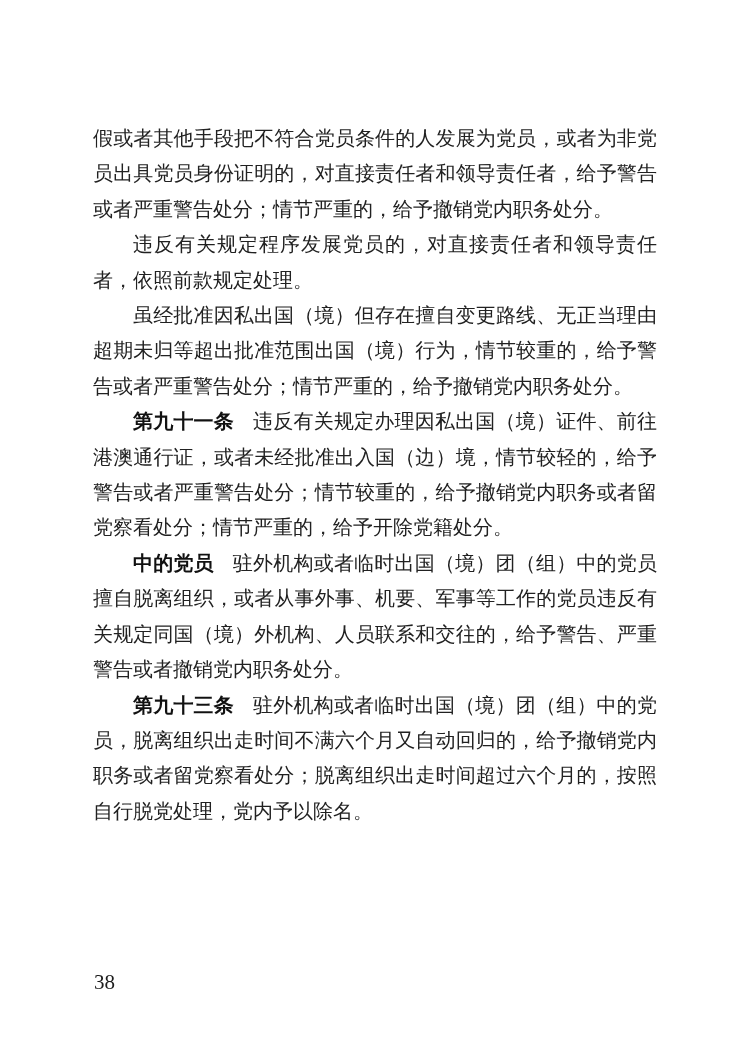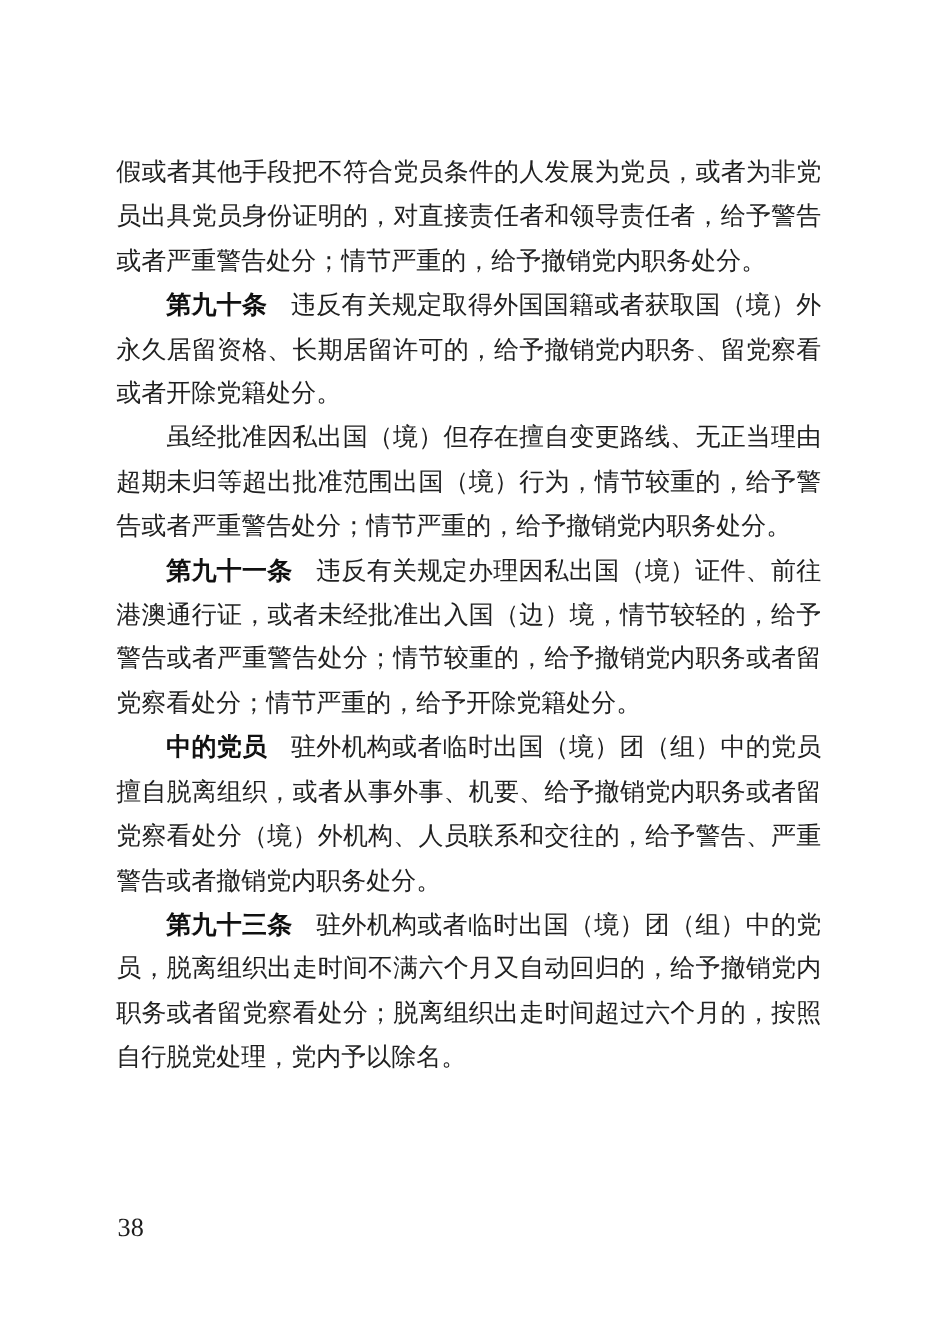--- a/index.html
+++ b/index.html
@@ -55,28 +55,28 @@
 </style>
 </head>
 <body>
 
 <div class="page">
 
   <div class="textblock">
 
     <p class="para no-indent"><span>假或者其他手段把不符合党员条件的人发展为党员，或者为非党员出具党员身份证明的，对直接责任者和领导责任者，给予警告或者严重警告处分；情节严重的，给予撤销党内职务处分。</span></p>
 
+    <p class="para"><span>违反有关规定程序发展党员的，对直接责任者和领导责任者，依照前款规定处理。</span></p>
 
-    <p class="para"><b class="term">第九十条</b><span>违反有关规定取得外国国籍或者获取国（境）外永久居留资格、长期居留许可的，给予撤销党内职务、留党察看或者开除党籍处分。</span></p>
 
     <p class="para"><span>虽经批准因私出国（境）但存在擅自变更路线、无正当理由超期未归等超出批准范围出国（境）行为，情节较重的，给予警告或者严重警告处分；情节严重的，给予撤销党内职务处分。</span></p>
 
     <p class="para"><b class="term">第九十一条</b><span>违反有关规定办理因私出国（境）证件、前往港澳通行证，或者未经批准出入国（边）境，情节较轻的，给予警告或者严重警告处分；情节较重的，给予撤销党内职务或者留党察看处分；情节严重的，给予开除党籍处分。</span></p>
 
-    <p class="para"><b class="term">中的党员</b><span>驻外机构或者临时出国（境）团（组）中的党员擅自脱离组织，或者从事外事、机要、给予撤销党内职务或者留党察看处分（境）外机构、人员联系和交往的，给予警告、严重警告或者撤销党内职务处分。</span></p>
+    <p class="para"><b class="term">中的党员</b><span>驻外机构或者临时出国（境）团（组）中的党员擅自脱离组织，或者从事外事、机要、军事等工作的党员违反有关规定同国（境）外机构、人员联系和交往的，给予警告、严重警告或者撤销党内职务处分。</span></p>
 
     <p class="para"><b class="term">第九十三条</b><span>驻外机构或者临时出国（境）团（组）中的党员，脱离组织出走时间不满六个月又自动回归的，给予撤销党内职务或者留党察看处分；脱离组织出走时间超过六个月的，按照自行脱党处理，党内予以除名。</span></p>
 
   </div>
 
   <div class="pageno">38</div>
 
 </div>
 
 </body></html>

